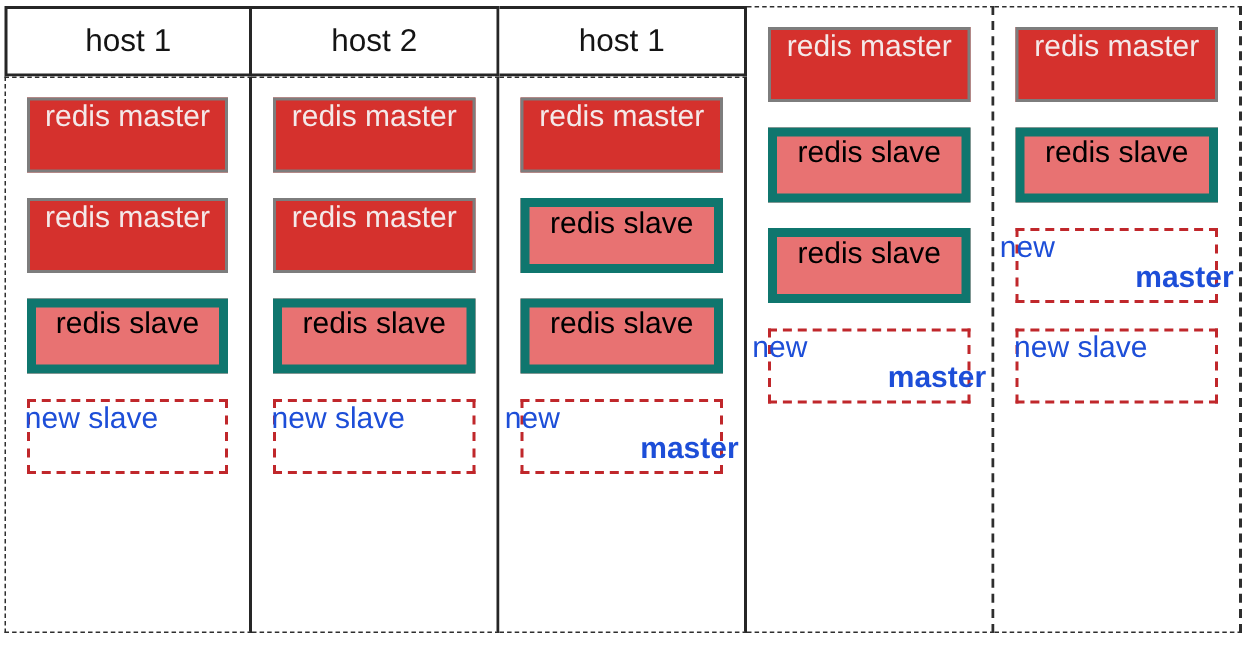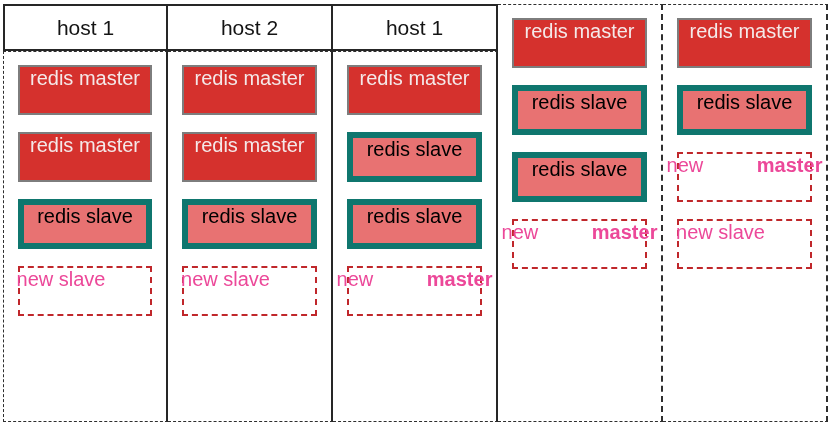--- a/index.html
+++ b/index.html
@@ -73,24 +73,24 @@
     color: #f4e9e9;
   }
   .node.slave {
     background: #e87272;
     border: 6px solid #0f766e;
     color: #000000;
   }
   .node.new {
     background: #ffffff;
     border: 2px dashed #c0272b;
-    color: #ec4899;
+    color: #1d4ed8;
     gap: 48px;
   }
-  .node .b { font-weight: 700; }
+  .node .b { font-weight: 700; margin-top: 20px; }
 </style>
 </head>
 <body>
 
 <div class="diagram">
   <div class="grid">
   <div class="col c0">
     <div class="col-header">host 1</div>
     <div class="col-body">
           <div class="node master"><span>redis master</span><span class="b"></span></div>

